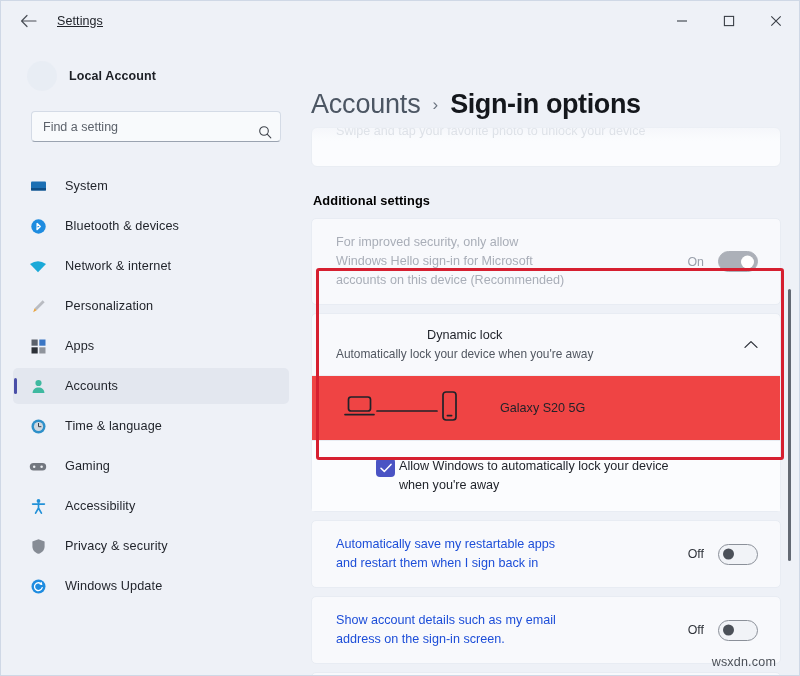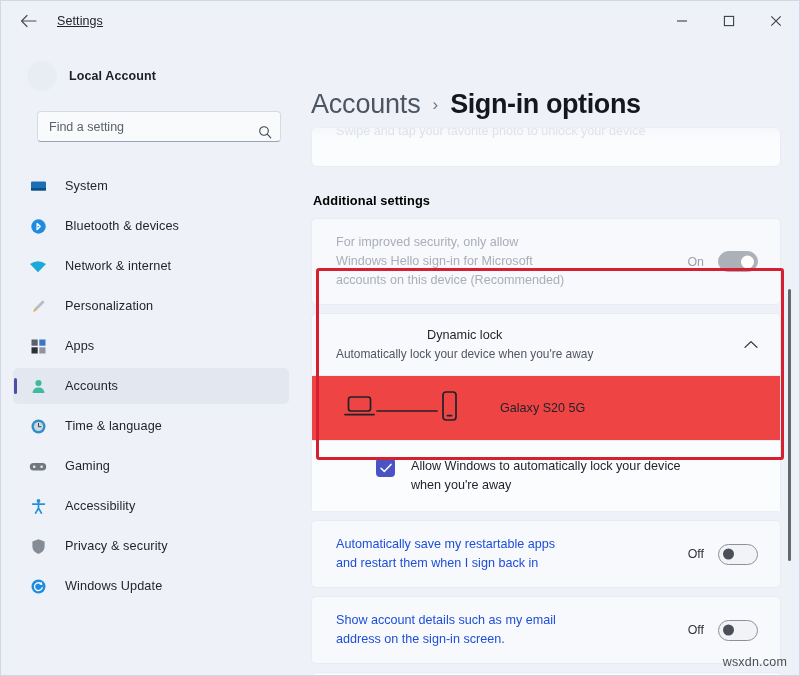--- a/index.html
+++ b/index.html
@@ -98,21 +98,21 @@
     opacity: .55;
   }
   #account-name {
     font-size: 12.5px;
     color: #1c1f25;
     font-weight: 600;
     letter-spacing: .1px;
   }
 
   #search-wrap {
-    margin: 2px 8px 14px 24px;
+    margin: 2px 8px 14px 18px;
     position: relative;
     height: 41px;
   }
   #search-input {
     width: 100%;
     height: 31px;
     border: 1px solid #d4dbe6;
     border-bottom: 1px solid #9aa3b0;
     border-radius: 4px;
     background: #f8fafc;
@@ -376,21 +376,21 @@
     background: #4a53c4;
     display: flex;
     align-items: center;
     justify-content: center;
     margin-top: 1px;
   }
   .check-label {
     font-size: 12.6px;
     line-height: 19px;
     color: #1f2229;
-    margin-left: 16px;
+    margin-left: 4px;
     max-width: 300px;
     white-space: pre-line;
   }
 
   
   #highlight-box {
     position: absolute;
     left: 315px;
     top: 267px;
     width: 468px;
@@ -416,21 +416,21 @@
     top: 200px;
     width: 3px;
     height: 272px;
     background: #636973;
     border-radius: 2px;
   }
 
   
   #watermark {
     position: absolute;
-    right: 12px;
+    right: 23px;
     bottom: 6px;
     font-size: 12.5px;
     color: #4b5058;
     z-index: 35;
     letter-spacing: .2px;
   }
 </style>
 </head>
 <body>
 

